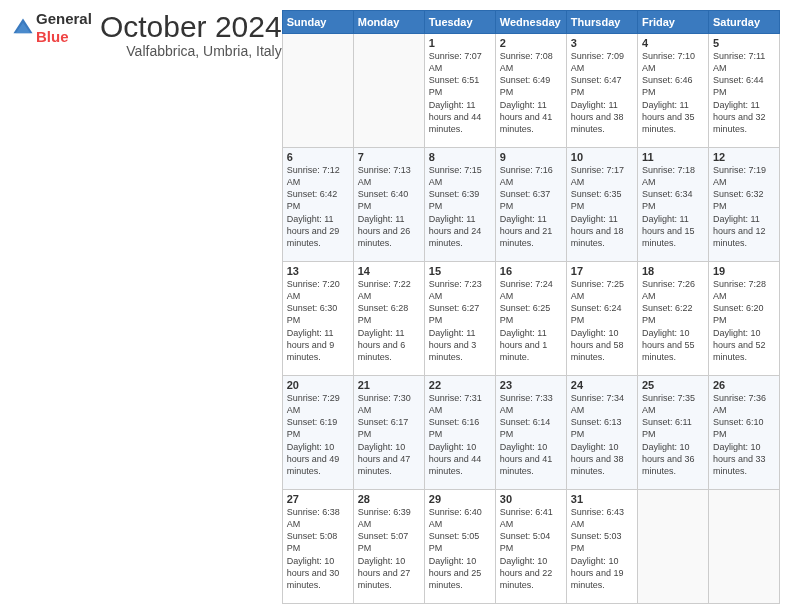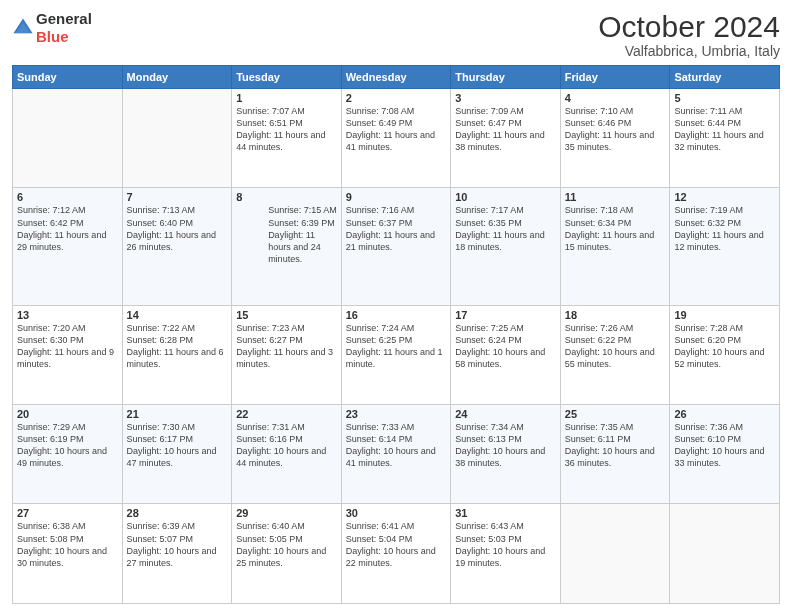--- a/index.html
+++ b/index.html
@@ -8,21 +8,20 @@
       height: 612px;
       font-family: Arial, Helvetica, sans-serif;
       background: #fff;
       overflow: hidden;
     }
     .page {
       width: 792px;
       height: 612px;
       padding: 10px 12px 8px 12px;
       display: flex;
-      flex-direction: column;
     }
     .header {
       display: flex;
       justify-content: space-between;
       align-items: flex-start;
       margin-bottom: 6px;
     }
     .logo {
       display: flex;
       align-items: center;
@@ -177,21 +176,21 @@
 Daylight: 11 hours and 29 minutes.</div>
           </td>
           <td>
             <span class="day-number">7</span>
             <div class="day-info" style="white-space: pre-line;">Sunrise: 7:13 AM
 Sunset: 6:40 PM
 Daylight: 11 hours and 26 minutes.</div>
           </td>
           <td>
             <span class="day-number">8</span>
-            <div class="day-info" style="white-space: pre-line; margin-left: 32px;">Sunrise: 7:15 AM
+            <div class="day-info" style="white-space: pre-line;">Sunrise: 7:15 AM
 Sunset: 6:39 PM
 Daylight: 11 hours and 24 minutes.</div>
           </td>
           <td>
             <span class="day-number">9</span>
             <div class="day-info" style="white-space: pre-line;">Sunrise: 7:16 AM
 Sunset: 6:37 PM
 Daylight: 11 hours and 21 minutes.</div>
           </td>
           <td>

